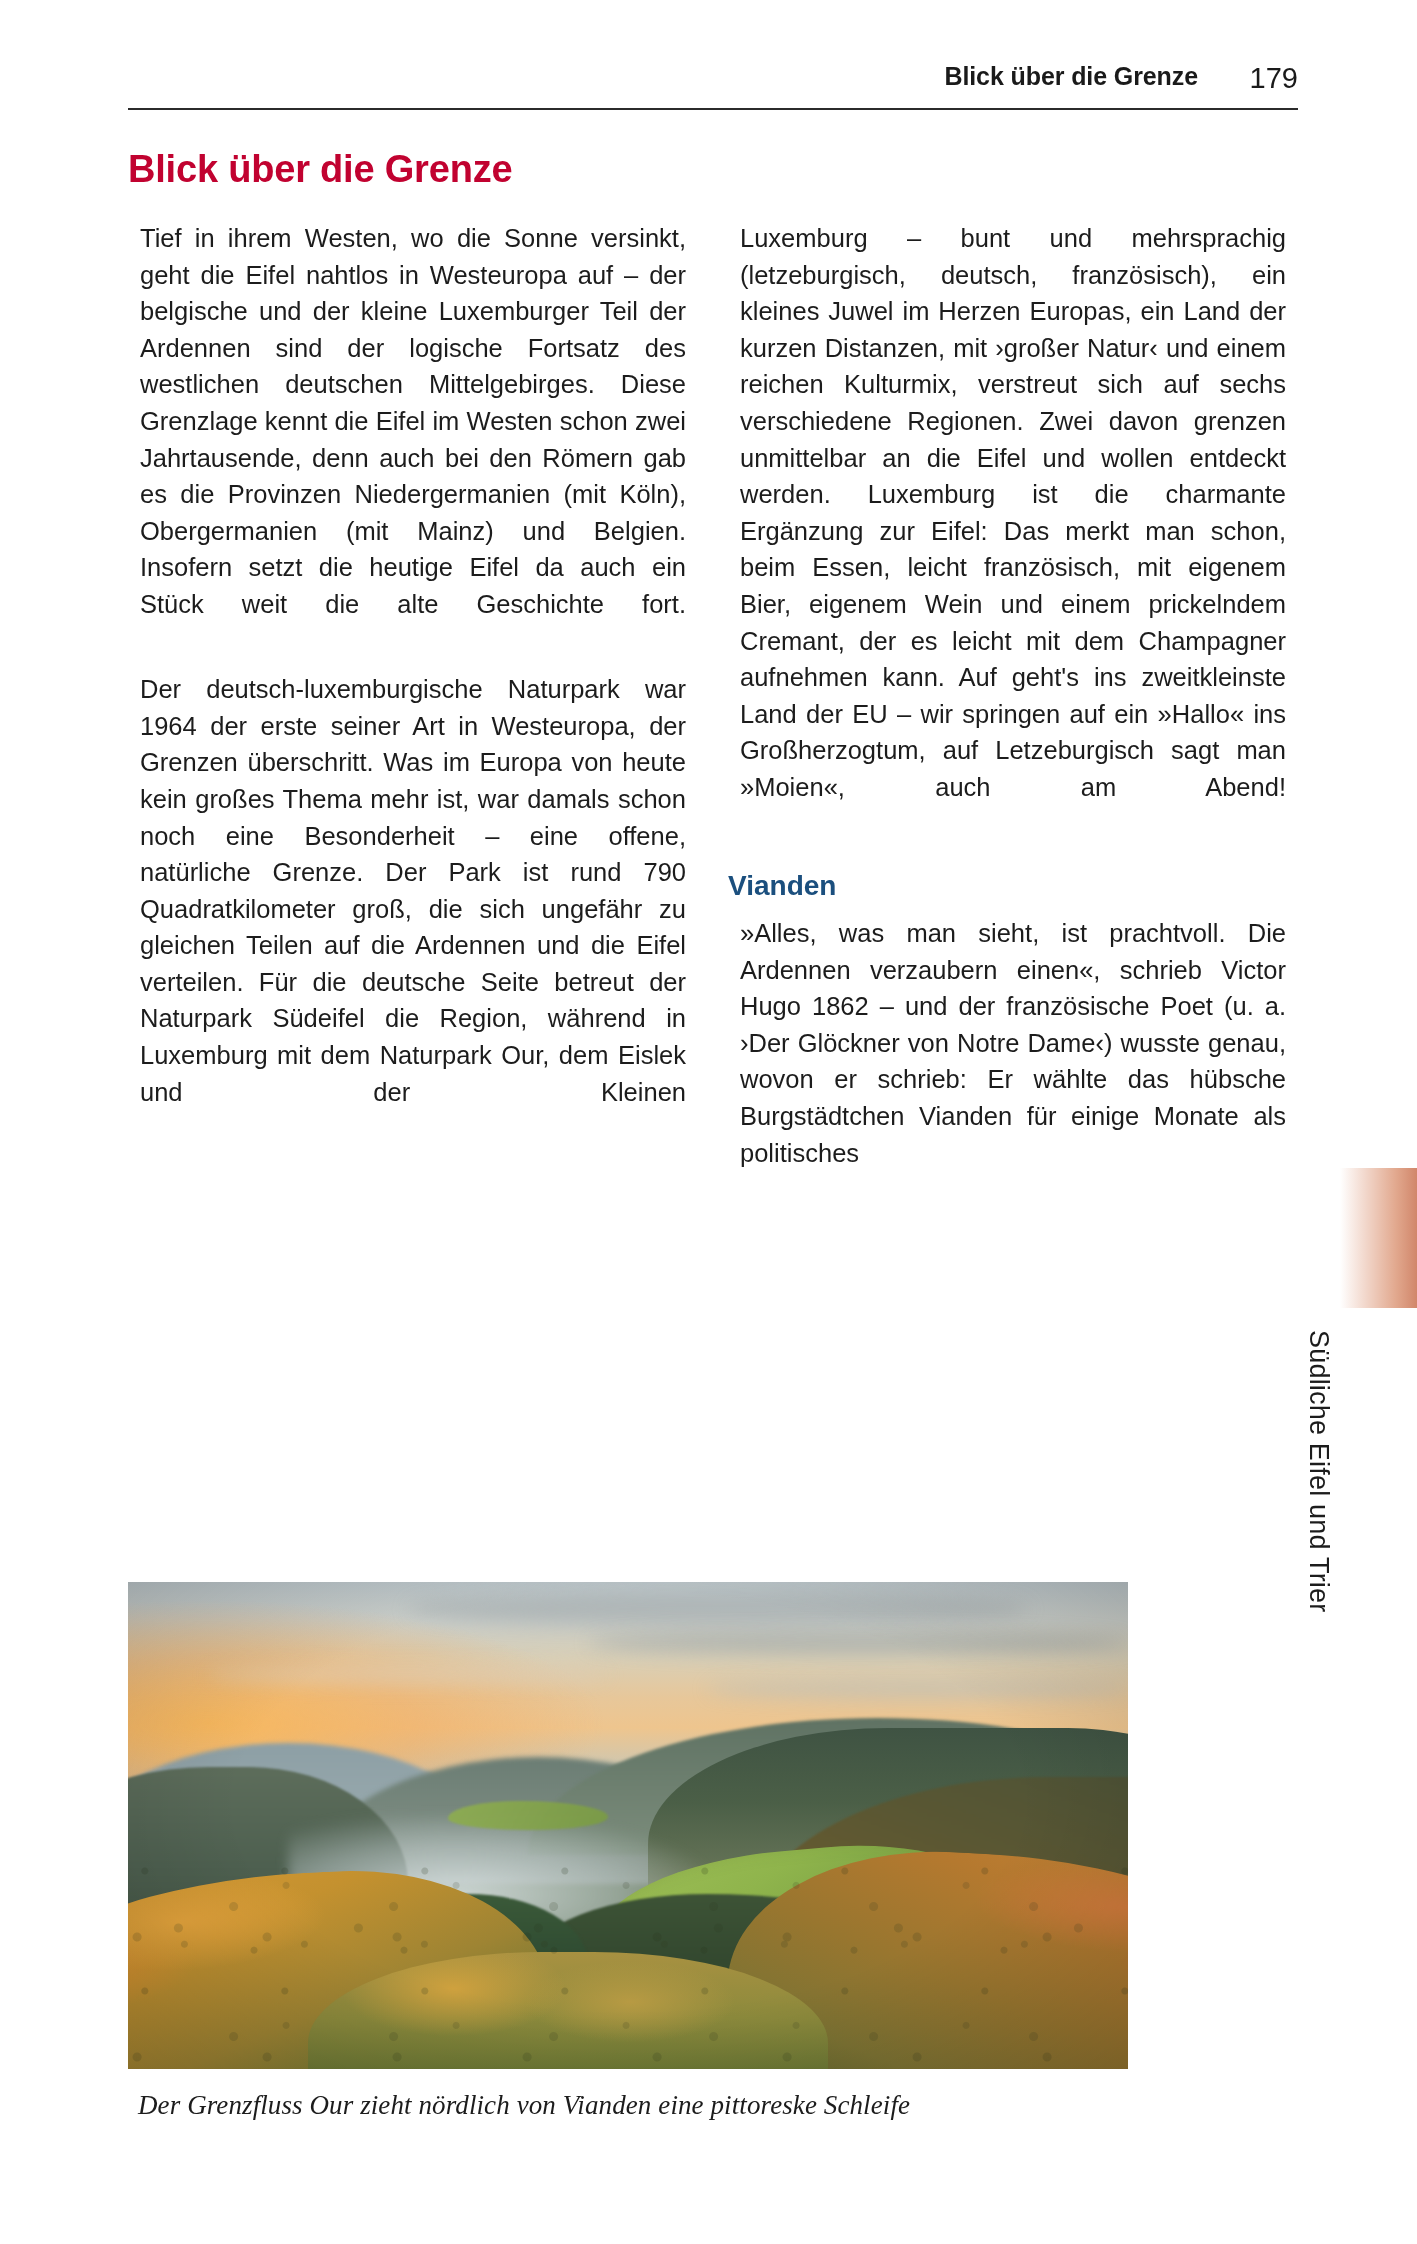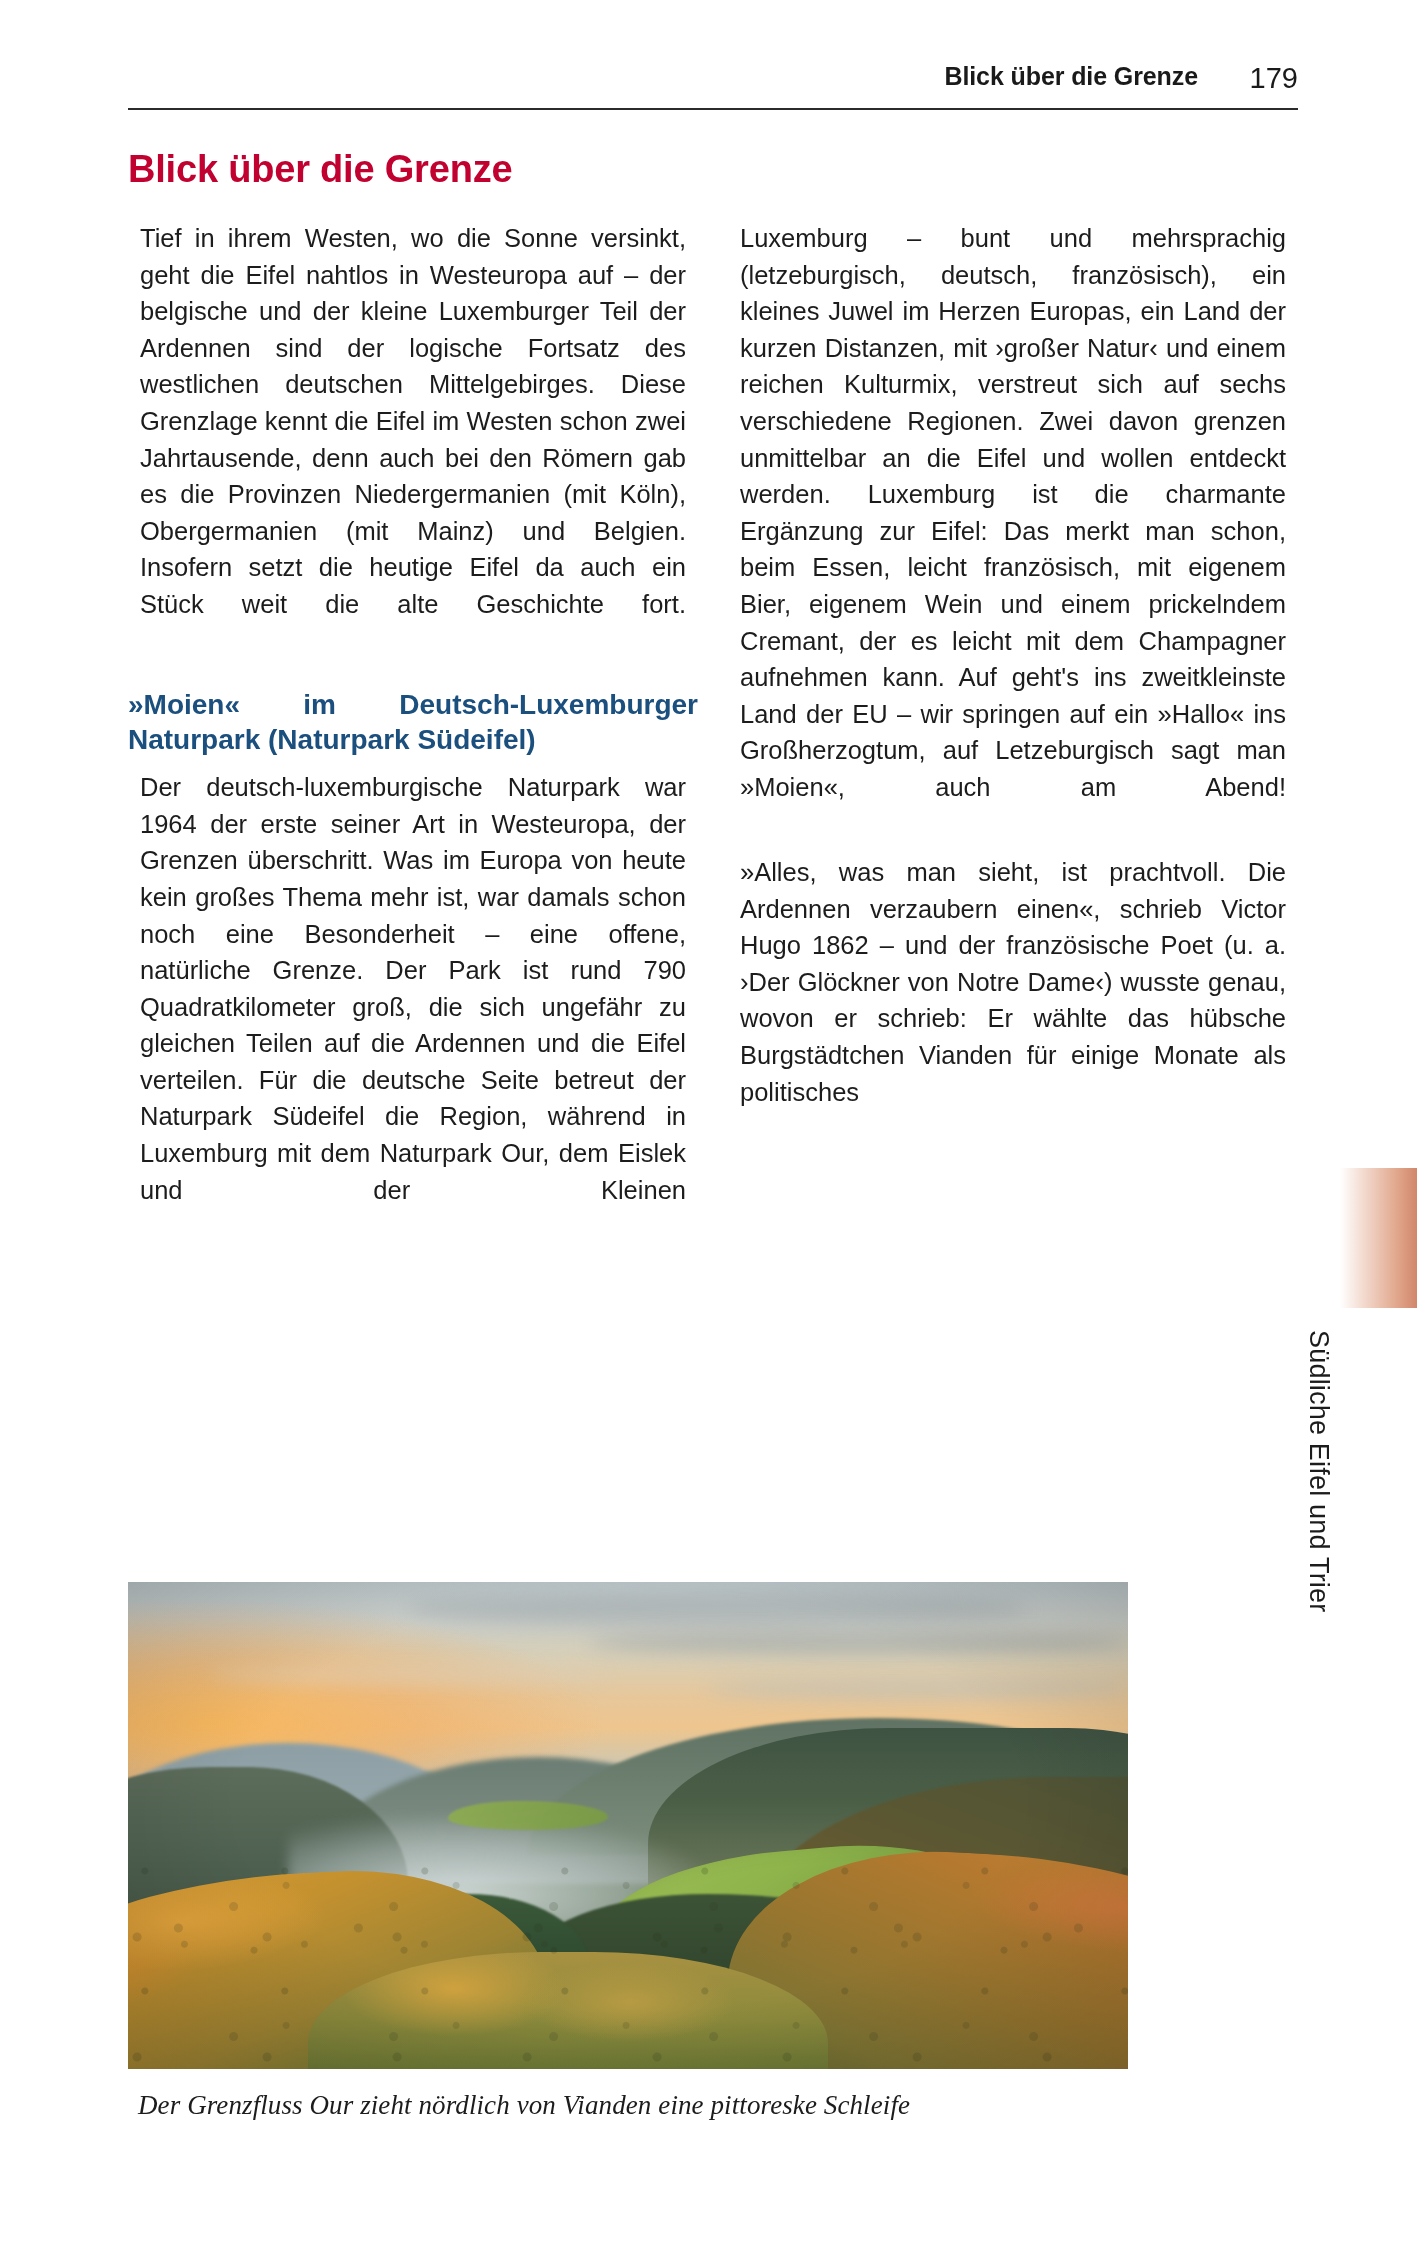--- a/index.html
+++ b/index.html
@@ -341,26 +341,26 @@
 <div class="page-header">
   <span class="head-title">Blick über die Grenze</span>
   <span class="head-pageno">179</span>
 </div>
 <div class="header-rule"></div>
 
 <h1 class="page-title">Blick über die Grenze</h1>
 
 <div class="col col-left">
   <p class="para-body">Tief in ihrem Westen, wo die Sonne versinkt, geht die Eifel nahtlos in Westeuropa auf – der belgische und der kleine Luxemburger Teil der Ardennen sind der logische Fortsatz des westlichen deutschen Mittelgebirges. Diese Grenzlage kennt die Eifel im Westen schon zwei Jahrtausende, denn auch bei den Römern gab es die Provinzen Niedergermanien (mit Köln), Obergermanien (mit Mainz) und Belgien. Insofern setzt die heutige Eifel da auch ein Stück weit die alte Geschichte fort.</p>
-  <h2 class="subhead-blue">»Moien« im Deutsch-Luxemburger Naturpark (Naturpark Südeifel)</h2>
   <p class="para-body">Der deutsch-luxemburgische Naturpark war 1964 der erste seiner Art in Westeuropa, der Grenzen überschritt. Was im Europa von heute kein großes Thema mehr ist, war damals schon noch eine Besonderheit – eine offene, natürliche Grenze. Der Park ist rund 790 Quadratkilometer groß, die sich ungefähr zu gleichen Teilen auf die Ardennen und die Eifel verteilen. Für die deutsche Seite betreut der Naturpark Südeifel die Region, während in Luxemburg mit dem Naturpark Our, dem Eislek und der Kleinen</p>
 </div>
 
 <div class="col col-right">
   <p class="para-body">Luxemburg – bunt und mehrsprachig (letzeburgisch, deutsch, französisch), ein kleines Juwel im Herzen Europas, ein Land der kurzen Distanzen, mit ›großer Natur‹ und einem reichen Kulturmix, verstreut sich auf sechs verschiedene Regionen. Zwei davon grenzen unmittelbar an die Eifel und wollen entdeckt werden. Luxemburg ist die charmante Ergänzung zur Eifel: Das merkt man schon, beim Essen, leicht französisch, mit eigenem Bier, eigenem Wein und einem prickelndem Cremant, der es leicht mit dem Champagner aufnehmen kann. Auf geht's ins zweitkleinste Land der EU – wir springen auf ein »Hallo« ins Großherzogtum, auf Letzeburgisch sagt man »Moien«, auch am Abend!</p>
+  <h2 class="subhead-blue tight">Vianden</h2>
   <p class="para-body">»Alles, was man sieht, ist prachtvoll. Die Ardennen verzaubern einen«, schrieb Victor Hugo 1862 – und der französische Poet (u. a. ›Der Glöckner von Notre Dame‹) wusste genau, wovon er schrieb: Er wählte das hübsche Burgstädtchen Vianden für einige Monate als politisches</p>
 </div>
 
 <div class="side-tab"></div>
 <div class="side-tab-label">Südliche Eifel und Trier</div>
 
 <div class="figure">
   <div class="photo">
     <div class="sky"></div>
     <div class="cloudband cb1"></div>

